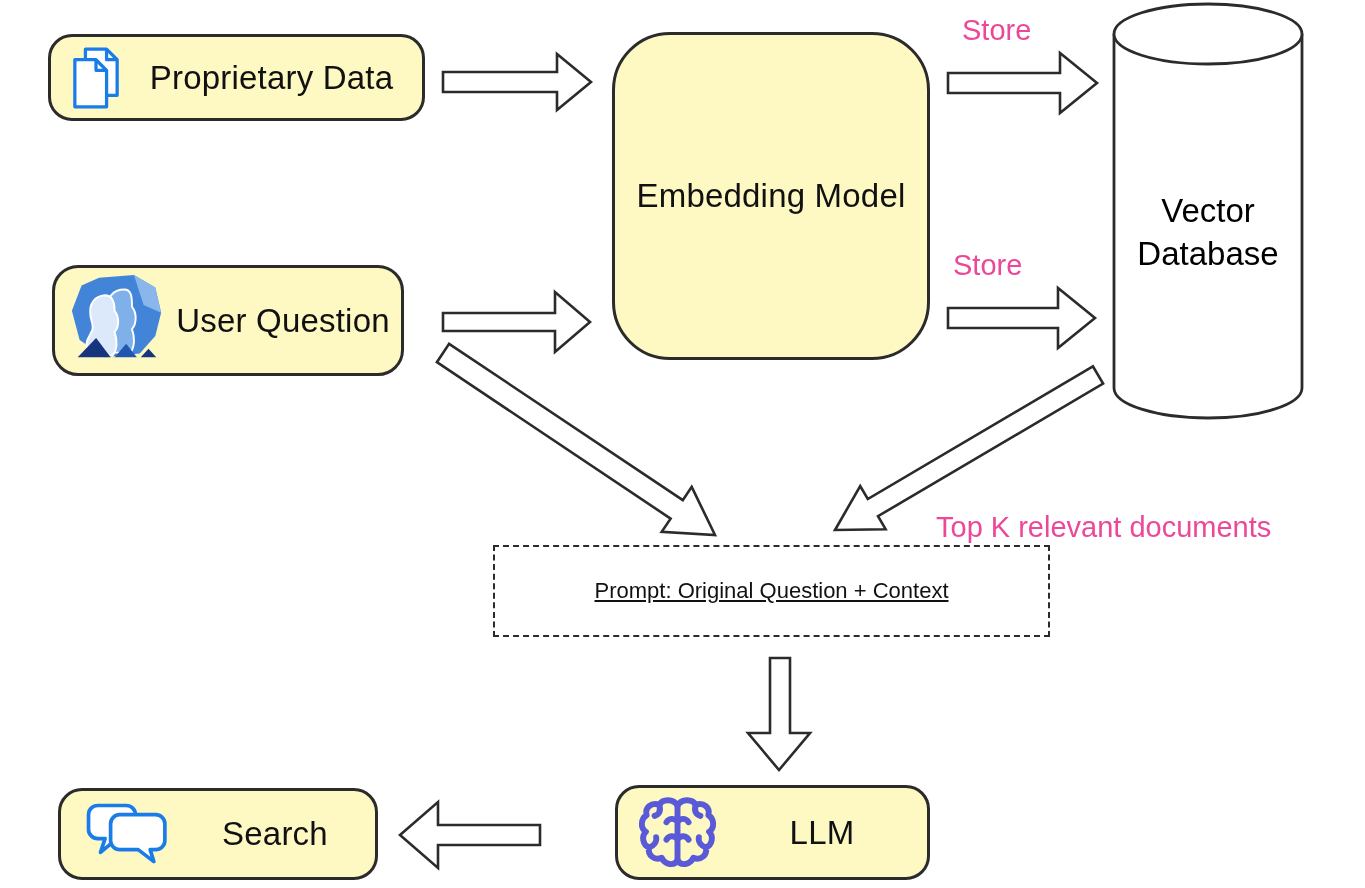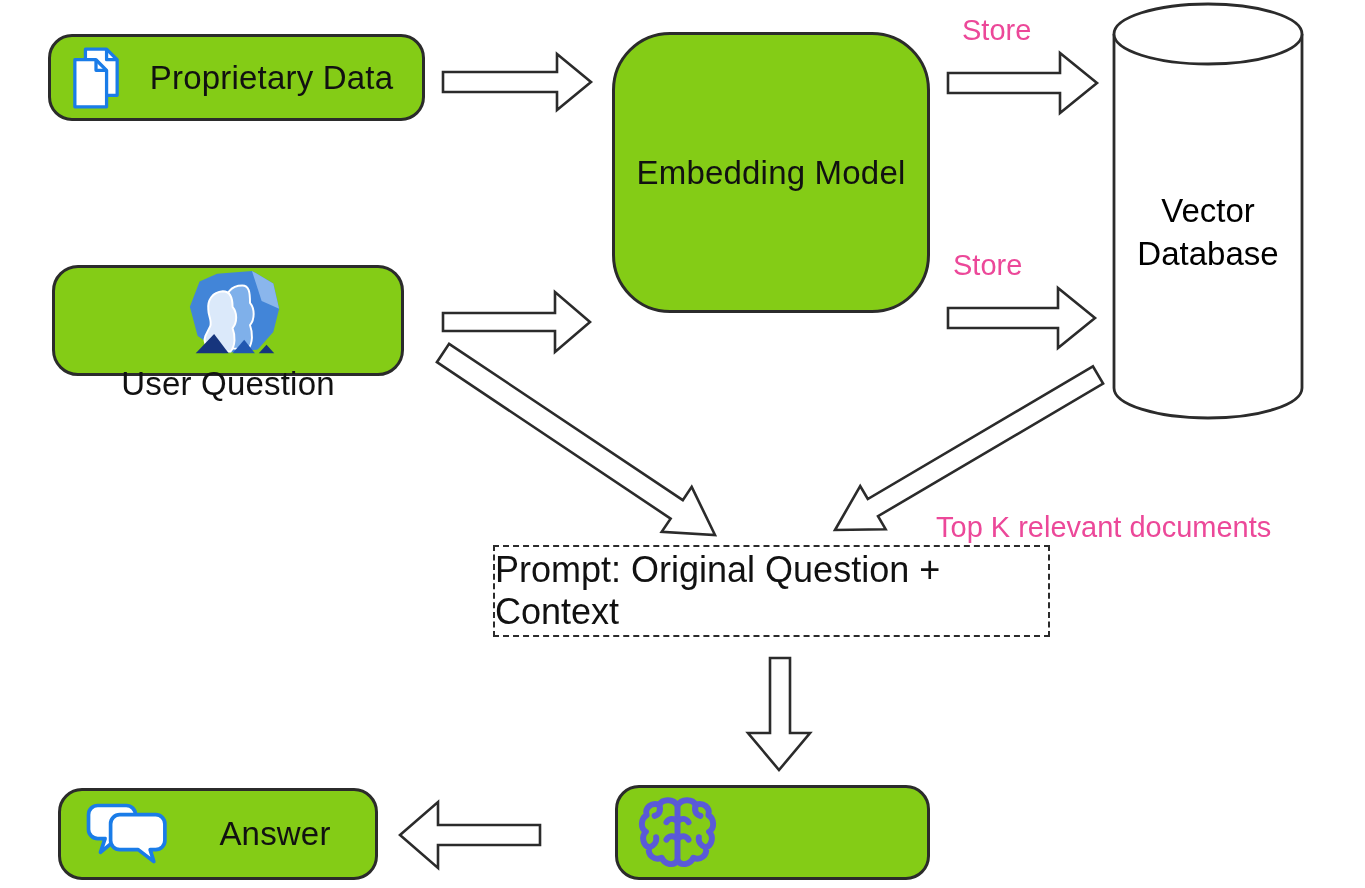--- a/index.html
+++ b/index.html
@@ -7,46 +7,46 @@
   body { font-family: "Liberation Sans", sans-serif; color: #111; }
   .canvas {
     position: relative;
     width: 1365px;
     height: 888px;
     background: #ffffff;
     overflow: hidden;
   }
   .node {
     position: absolute;
-    background: #84cc16;
+    background: #fef9c3;
     border: 3px solid #2b2b2b;
     display: flex;
     align-items: center;
   }
   .node .label {
     flex: 1;
     text-align: center;
     font-size: 33px;
     letter-spacing: 0.2px;
     color: #111;
     white-space: nowrap;
   }
   .box-proprietary { left: 48px;  top: 34px;  width: 377px; height: 87px;  border-radius: 24px; }
-  .box-userq       { left: 52px;  top: 265px; width: 352px; height: 111px; border-radius: 26px; flex-direction: column; }
-  .box-embedding   { left: 612px; top: 32px;  width: 318px; height: 281px; border-radius: 58px; justify-content: center; }
+  .box-userq       { left: 52px;  top: 265px; width: 352px; height: 111px; border-radius: 26px; }
+  .box-embedding   { left: 612px; top: 32px;  width: 318px; height: 328px; border-radius: 58px; justify-content: center; }
   .box-llm         { left: 615px; top: 785px; width: 315px; height: 95px;  border-radius: 24px; }
   .box-answer      { left: 58px;  top: 788px; width: 320px; height: 92px;  border-radius: 24px; }
   .box-prompt {
     position: absolute;
     left: 493px; top: 545px; width: 557px; height: 92px;
     border: 2px dashed #2b2b2b;
     background: #fff;
     display: flex; align-items: center; justify-content: center;
   }
-  .box-prompt .label { font-size: 36px; }
+  .box-prompt .label { font-size: 22px; text-decoration: underline; }
   .icon { flex: 0 0 auto; display: block; }
   .icon-docs   { margin-left: 20px; width: 50px; height: 64px; }
   .icon-people { margin-left: 13px; width: 97px; height: 97px; }
   .icon-brain  { margin-left: 20px; width: 79px; height: 79px; }
   .icon-chat   { margin-left: 22px; width: 92px; height: 70px; }
   .cylinder-wrap { position: absolute; left: 1111px; top: 2px; width: 194px; height: 424px; }
   .cylinder-label {
     position: absolute; left: 1111px; top: 190px; width: 194px;
     text-align: center; font-size: 33px; line-height: 1.3; color: #000000;
   }
@@ -148,25 +148,26 @@
         <path d="M50,36 C45,31 39,32 36,37"></path>
         <path d="M50,36 C55,31 61,32 64,37"></path>
         <path d="M50,58 C45,53 39,54 36,59"></path>
         <path d="M50,58 C55,53 61,54 64,59"></path>
         <path d="M27,15 C29,22 27,27 21,29"></path>
         <path d="M73,15 C71,22 73,27 79,29"></path>
         <path d="M14,69 C20,67 24,62 23,56"></path>
         <path d="M86,69 C80,67 76,62 77,56"></path>
       </g>
     </svg>
+    <div class="label">LLM</div>
   </div>
 
   <div class="node box-answer">
     <svg class="icon icon-chat" viewBox="0 0 100 72">
       <g fill="#ffffff" stroke="#1a7ce8" stroke-width="4" stroke-linejoin="round">
         <path d="M16,5 h31 a10,10 0 0 1 10,10 v16 a10,10 0 0 1 -10,10 h-10 l-18,15 l5,-15 h-8 a10,10 0 0 1 -10,-10 v-16 a10,10 0 0 1 10,-10 z"></path>
         <path d="M40,15 h39 a10,10 0 0 1 10,10 v18 a10,10 0 0 1 -10,10 h-6 l4,13 l-17,-13 h-20 a10,10 0 0 1 -10,-10 v-18 a10,10 0 0 1 10,-10 z"></path>
       </g>
     </svg>
-    <div class="label">Answer</div>
+    <div class="label">Search</div>
   </div>
 
 </div>
 
 </body></html>

